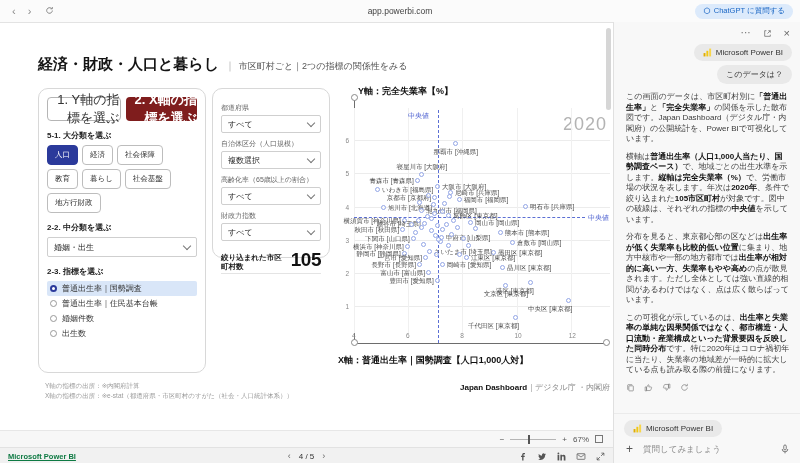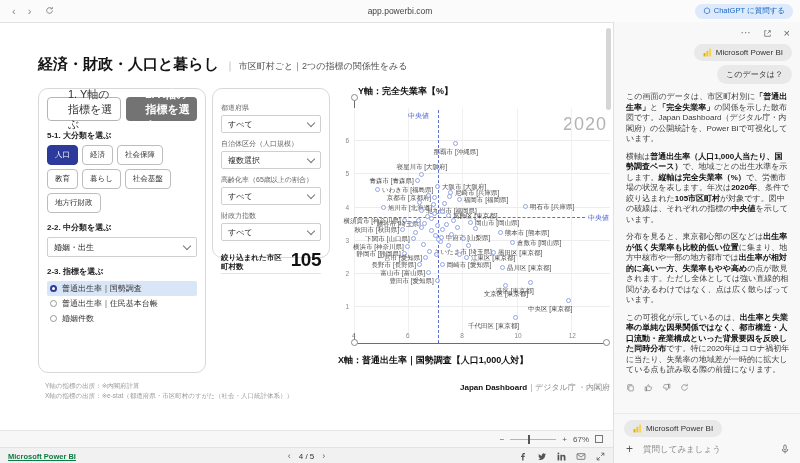--- a/index.html
+++ b/index.html
@@ -13,24 +13,24 @@
   .gpt-pill{position:absolute;right:7px;top:3.5px;height:15px;padding:0 8px;border-radius:8px;
             background:#dceafb;color:#1a66c4;font-size:7.5px;display:flex;align-items:center;gap:3px;}
   
   .ptitle{position:absolute;left:38px;top:55px;font-size:15px;font-weight:bold;color:#141414;}
   .ptitle .sub{font-weight:normal;font-size:9px;color:#555;margin-left:4px;}
   .ptitle .sep{font-weight:normal;font-size:10px;color:#aaa;margin-left:6px;}
   
   .card{position:absolute;background:#fff;border:1px solid #d8d8d8;border-radius:10px;box-sizing:border-box;}
   #card-select{left:38px;top:88px;width:168px;height:285px;padding:8px;}
   .tabs{display:flex;gap:5px;}
-  .tab{flex:1;height:24px;border-radius:4px;font-size:11px;display:flex;align-items:center;
-       justify-content:center;text-align:left;box-sizing:border-box;padding-left:20px;}
+  .tab{flex:1;height:24px;border-radius:4px;font-size:13px;display:flex;align-items:center;
+       justify-content:center;text-align:right;box-sizing:border-box;}
   .tab.inactive{border:1px solid #b5b5b5;color:#333;background:#fff;}
-  .tab.active{background:#737373;color:#fff;font-weight:bold;}
+  .tab.active{background:#7f1d1d;color:#fff;font-weight:bold;}
   .sec-label{font-size:8px;font-weight:bold;color:#222;margin:9px 0 4px 0;}
   #cat-buttons{display:flex;flex-wrap:wrap;gap:4px;}
   .cat-btn{font-size:7.5px;padding:4px 7px;border:1px solid #bdbdbd;border-radius:4px;color:#333;background:#fff;}
   .cat-btn.selected{background:#2b3a9b;border-color:#2b3a9b;color:#fff;}
   .dropdown{height:20px;border:1px solid #cfcfcf;border-radius:2px;background:#fff;display:flex;
             align-items:center;justify-content:space-between;padding:0 6px;font-size:8px;color:#222;box-sizing:border-box;}
   .chev{width:5px;height:5px;border-right:1px solid #777;border-bottom:1px solid #777;
         transform:rotate(45deg);margin-top:-3px;flex:none;}
   .radio-row{display:flex;align-items:center;gap:5px;height:15px;font-size:8px;color:#333;padding:0 3px;border-radius:2px;}
   .radio-row.selected{background:#d9e6f8;}
@@ -152,20 +152,24 @@
           <span class="rb on"></span>
           <span>普通出生率｜国勢調査</span>
         </div>
         <div class="radio-row">
           <span class="rb"></span>
           <span>普通出生率｜住民基本台帳</span>
         </div>
         <div class="radio-row">
           <span class="rb"></span>
           <span>婚姻件数</span>
+        </div>
+        <div class="radio-row">
+          <span class="rb"></span>
+          <span>出生数</span>
         </div>
       </div>
   </div>
 
   <div class="card" id="card-filter">
     <div id="filter-list">
         <div class="flt-label">都道府県</div>
         <div class="dropdown">
           <span>すべて</span>
           <span class="chev"></span>

